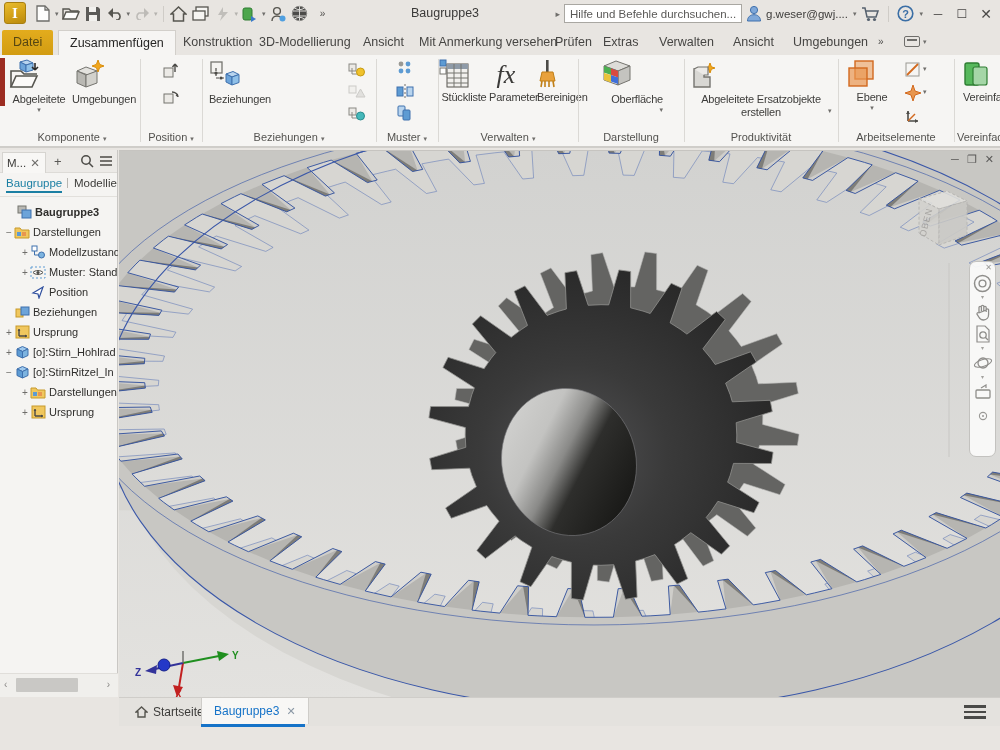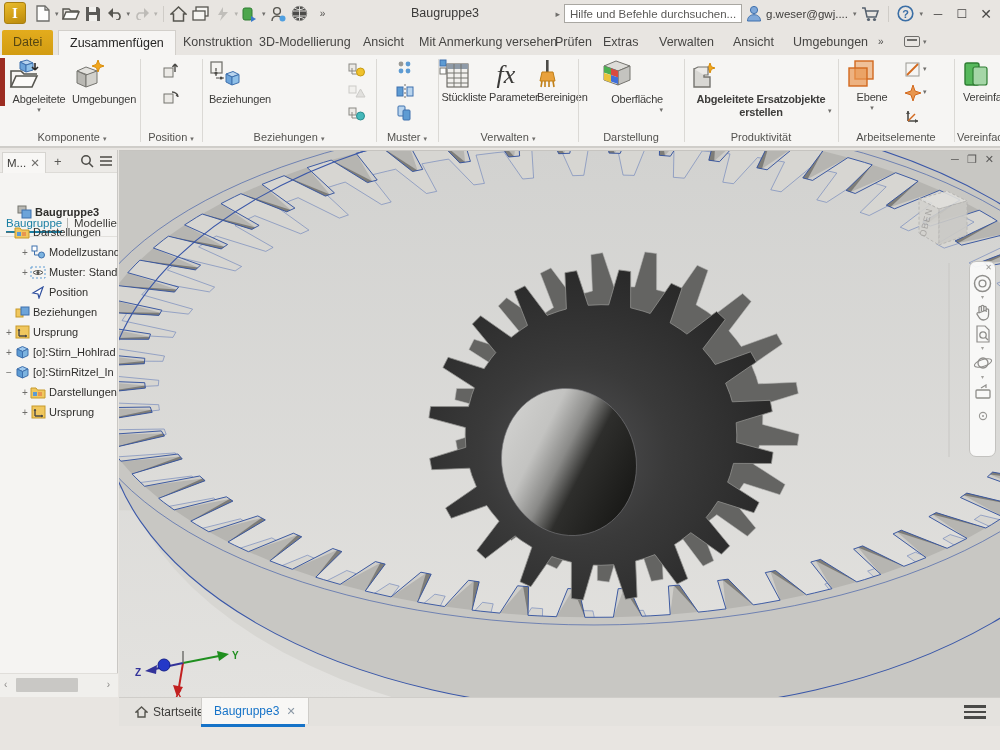--- a/index.html
+++ b/index.html
@@ -44,31 +44,31 @@
   .gdivider { position:absolute; top:4px; width:1px; height:83px; background:#dbd9d5; }
   .glabel { position:absolute; bottom:3px; left:0; right:0; text-align:center; font-size:11px; color:#53524f; white-space:nowrap; }
   .glabel .car { font-size:7px; color:#6f6e6b; }
   .rbtn { position:absolute; text-align:center; cursor:default; }
   .rbtn .bicon { display:block; margin:0 auto; }
   .rbtn .blabel { display:block; font-size:11px; color:#3d3c3a; margin-top:2px; white-space:nowrap; letter-spacing:-0.2px; }
   .rbtn .bcaret { display:block; font-size:7px; color:#6f6e6b; margin-top:1px; }
   .mini { position:absolute; width:20px; height:20px; display:flex; align-items:center; justify-content:center; }
   .minicar { position:absolute; font-size:7px; color:#6f6e6b; }
   #red-sliver { position:absolute; left:0; top:3px; width:5px; height:48px; background:#9c2c21; }
-  .two-line { white-space:normal !important; line-height:13px;font-weight:bold; }
+  .two-line { white-space:normal !important; line-height:13px; }
 
   
   #browser { position:absolute; left:0; top:150px; width:118px; height:547px; background:#f5f4f2; border-right:1px solid #c9c7c4; }
   #bp-header { position:absolute; left:0; top:0; width:100%; height:23px; background:#eceae7; border-bottom:1px solid #dddbd7; font-size:11.5px; }
   #bp-tab { position:absolute; left:2px; top:2px; width:44px; height:21px; background:#f8f7f5; border:1px solid #d6d4d0; border-bottom:none; padding:3px 4px; color:#3c3b39; }
   #bp-tab .x { color:#6e6d6a; margin-left:4px; }
   #bp-plus { position:absolute; left:54px; top:4px; color:#5a5956; font-size:13px; }
   #bp-search { position:absolute; left:80px; top:4px; }
   #bp-menu { position:absolute; left:99px; top:5px; }
-  #bp-subtabs { position:absolute; left:0; top:23px; width:100%; height:24px; background:#f5f4f2; border-bottom:1px solid #e2e0dc; font-size:11.5px; white-space:nowrap; overflow:hidden;margin-top:40px; }
+  #bp-subtabs { position:absolute; left:0; top:23px; width:100%; height:24px; background:#f5f4f2; border-bottom:1px solid #e2e0dc; font-size:11.5px; white-space:nowrap; overflow:hidden; }
   #subtab-1 { position:absolute; left:6px; top:4px; color:#1b7fa3; border-bottom:2px solid #1b7fa3; padding-bottom:2px; }
   #subtab-sep { position:absolute; left:66px; top:3px; color:#b3b1ad; }
   #subtab-2 { position:absolute; left:74px; top:4px; color:#3c3b39; }
   #bp-tree { position:absolute; left:0; top:52px; width:118px; bottom:26px; overflow:hidden; }
   .trow { position:relative; height:20px; display:flex; align-items:center; white-space:nowrap; overflow:hidden; font-size:11px; color:#2f2e2c; }
   .trow .exp { width:10px; text-align:center; font-size:10px; color:#6e6d6a; flex:none; }
   .trow .ticon { width:16px; height:16px; flex:none; margin-right:3px; display:flex; align-items:center; justify-content:center; }
   .lvl0 { padding-left:16px; }
   .lvl0 .tlabel { font-weight:bold; }
   .lvl1 { padding-left:4px; }

